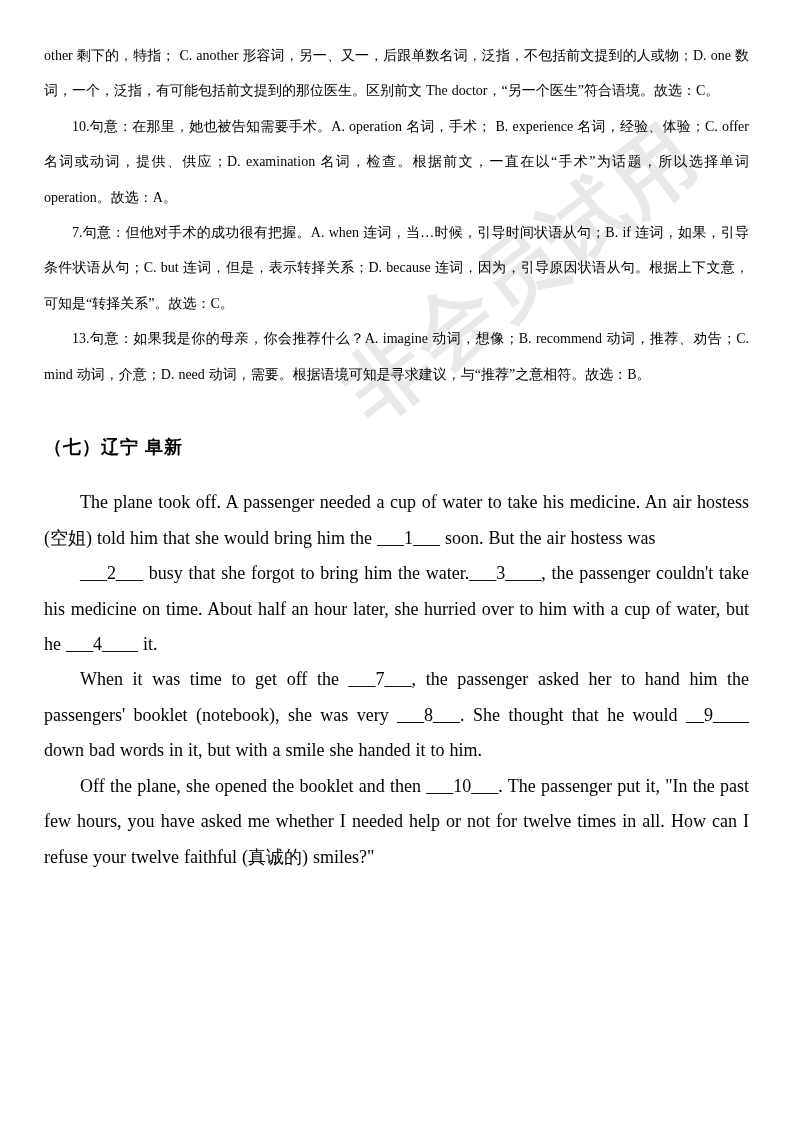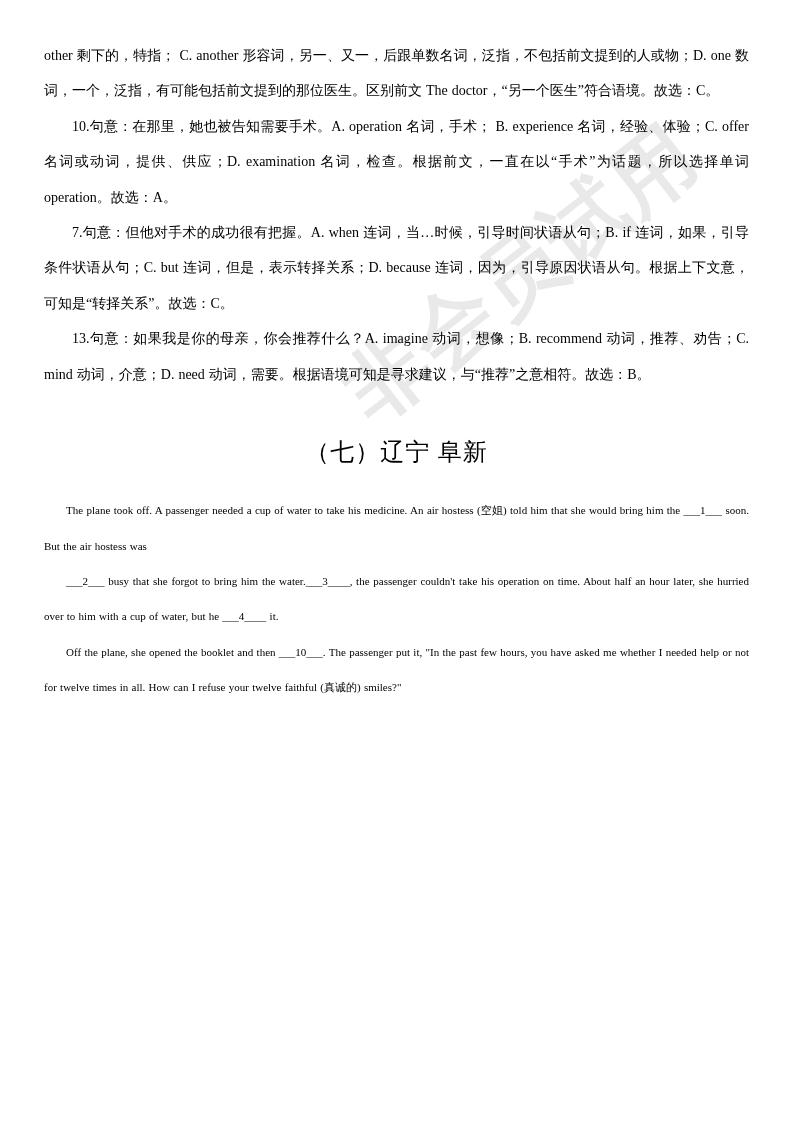--- a/index.html
+++ b/index.html
@@ -65,32 +65,31 @@
     text-indent: 0;
   }
 
   
   .explain .para {
     font-size: 14px;
   }
 
   
   .section-heading {
-    text-align: center;
     font-family: "Liberation Sans", "DejaVu Sans", sans-serif;
-    font-size: 24px;
-    font-weight: 400;
+    font-size: 18px;
+    font-weight: 700;
     letter-spacing: 1px;
     margin: 44px 0 26px 0;
     line-height: 1.3;
   }
 
   
   .passage .para {
-    font-size: 11px;
+    font-size: 18px;
     line-height: 35.4px;
   }
 </style>
 </head>
 <body>
 
 <div class="watermark-layer">
   <div class="watermark">非会员试用</div>
 </div>
 
@@ -100,17 +99,18 @@
     <p class="para noindent">other 剩下的，特指； C. another 形容词，另一、又一，后跟单数名词，泛指，不包括前文提到的人或物；D. one 数词，一个，泛指，有可能包括前文提到的那位医生。区别前文 The doctor，“另一个医生”符合语境。故选：C。</p>
     <p class="para">10.句意：在那里，她也被告知需要手术。A. operation 名词，手术； B. experience 名词，经验、体验；C. offer 名词或动词，提供、供应；D. examination 名词，检查。根据前文，一直在以“手术”为话题，所以选择单词 operation。故选：A。</p>
     <p class="para">7.句意：但他对手术的成功很有把握。A. when 连词，当…时候，引导时间状语从句；B. if 连词，如果，引导条件状语从句；C. but 连词，但是，表示转择关系；D. because 连词，因为，引导原因状语从句。根据上下文意，可知是“转择关系”。故选：C。</p>
     <p class="para">13.句意：如果我是你的母亲，你会推荐什么？A. imagine 动词，想像；B. recommend 动词，推荐、劝告；C. mind 动词，介意；D. need 动词，需要。根据语境可知是寻求建议，与“推荐”之意相符。故选：B。</p>
   </div>
 
   <h2 class="section-heading">（七）辽宁 阜新</h2>
 
   <div class="passage">
     <p class="para">The plane took off. A passenger needed a cup of water to take his medicine. An air hostess (空姐) told him that she would bring him the ___1___ soon. But the air hostess was</p>
-    <p class="para">___2___ busy that she forgot to bring him the water.___3____, the passenger couldn't take his operation on time. About half an hour later, she hurried over to him with a cup of water, but he ___4____ it.</p>
+    <p class="para">___2___ busy that she forgot to bring him the water.___3____, the passenger couldn't take his medicine on time. About half an hour later, she hurried over to him with a cup of water, but he ___4____ it.</p>
+    <p class="para">When it was time to get off the ___7___, the passenger asked her to hand him the passengers' booklet (notebook), she was very ___8___. She thought that he would __9____ down bad words in it, but with a smile she handed it to him.</p>
     <p class="para">Off the plane, she opened the booklet and then ___10___. The passenger put it, "In the past few hours, you have asked me whether I needed help or not for twelve times in all. How can I refuse your twelve faithful (真诚的) smiles?"</p>
   </div>
 
 </div>
 
 </body></html>

